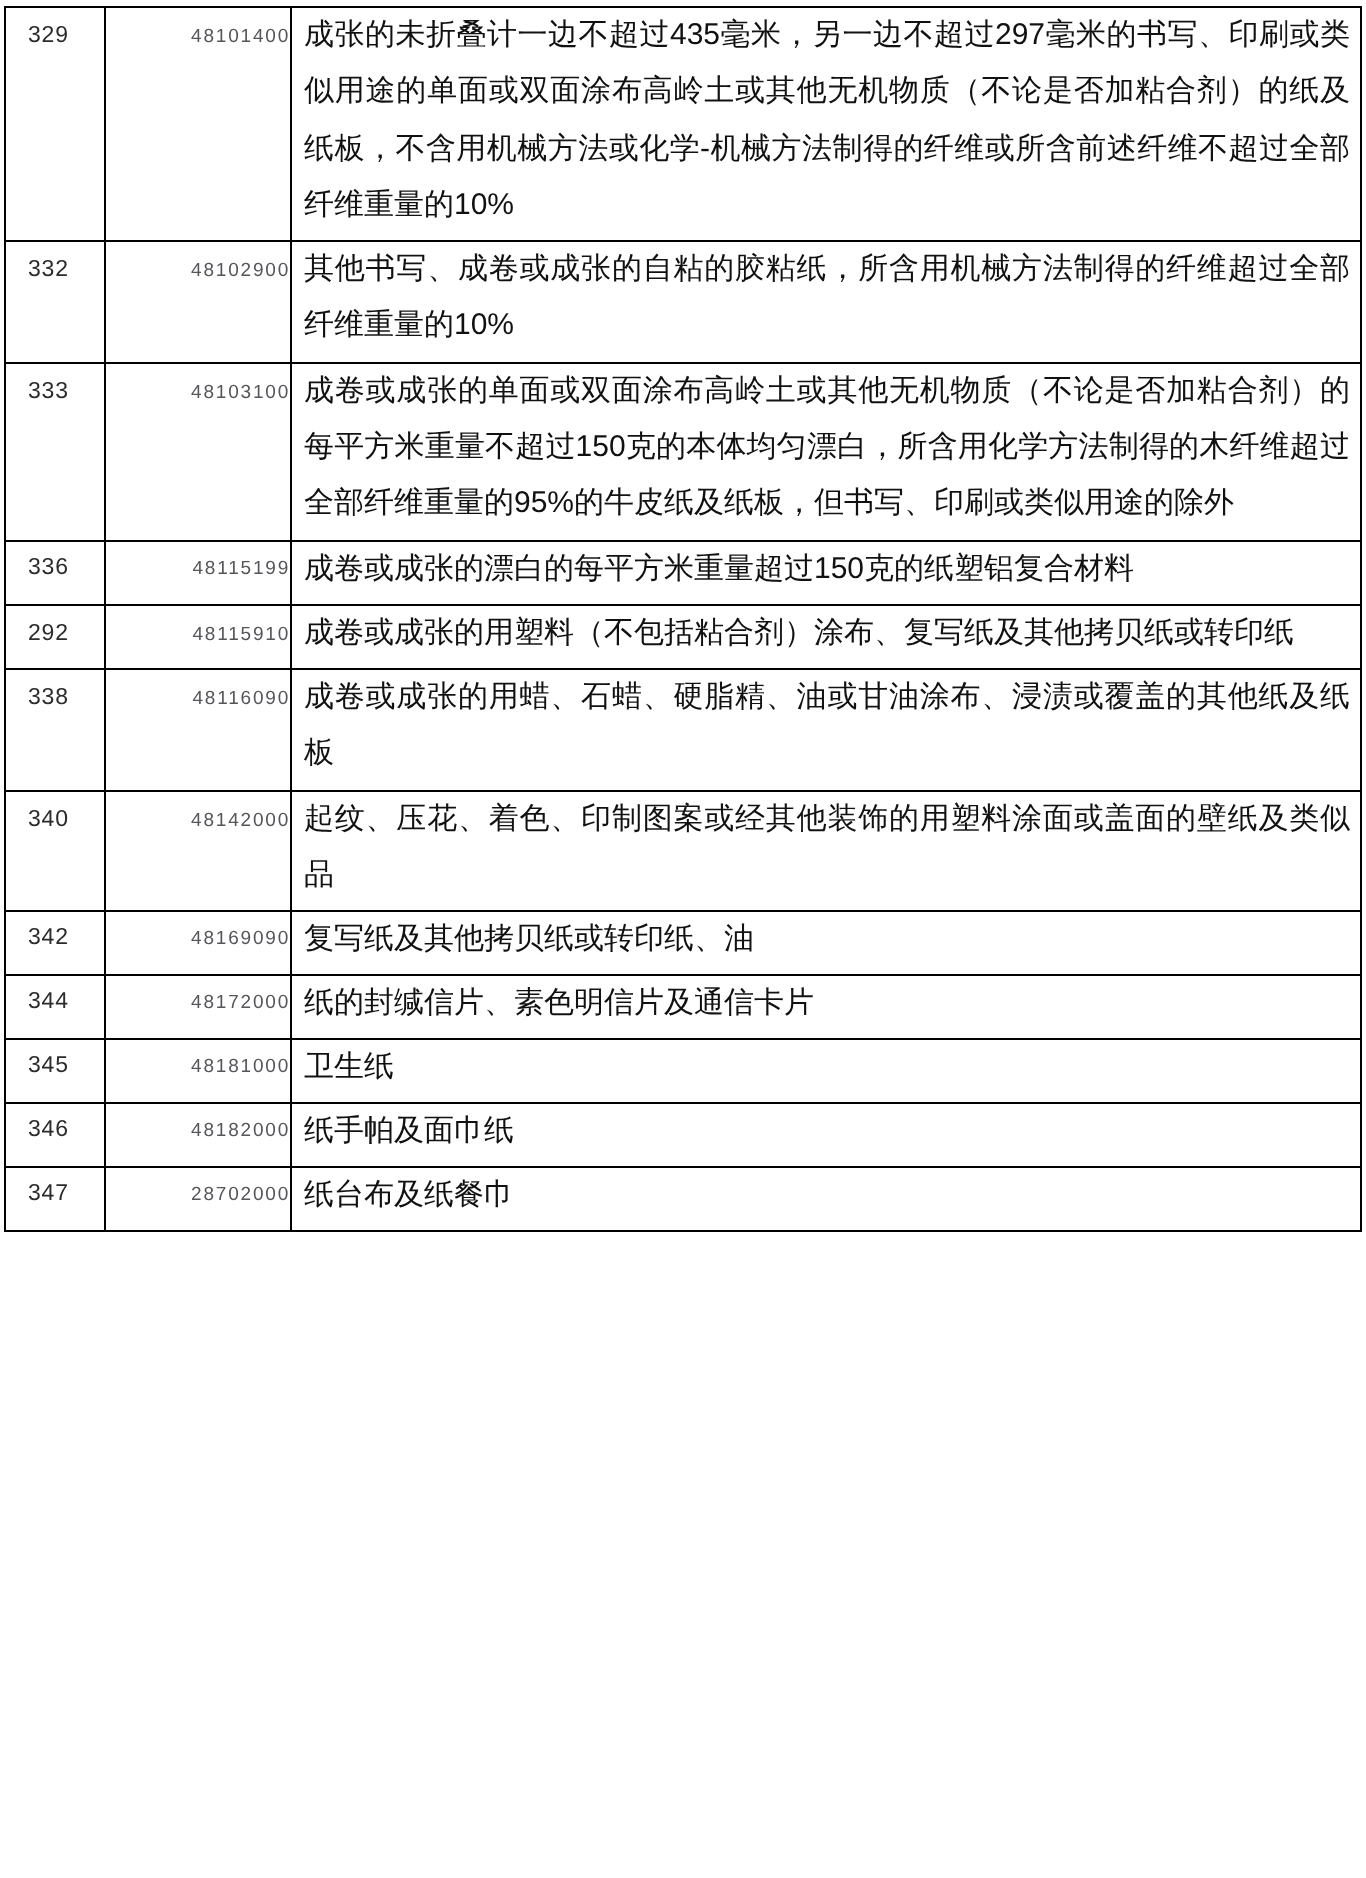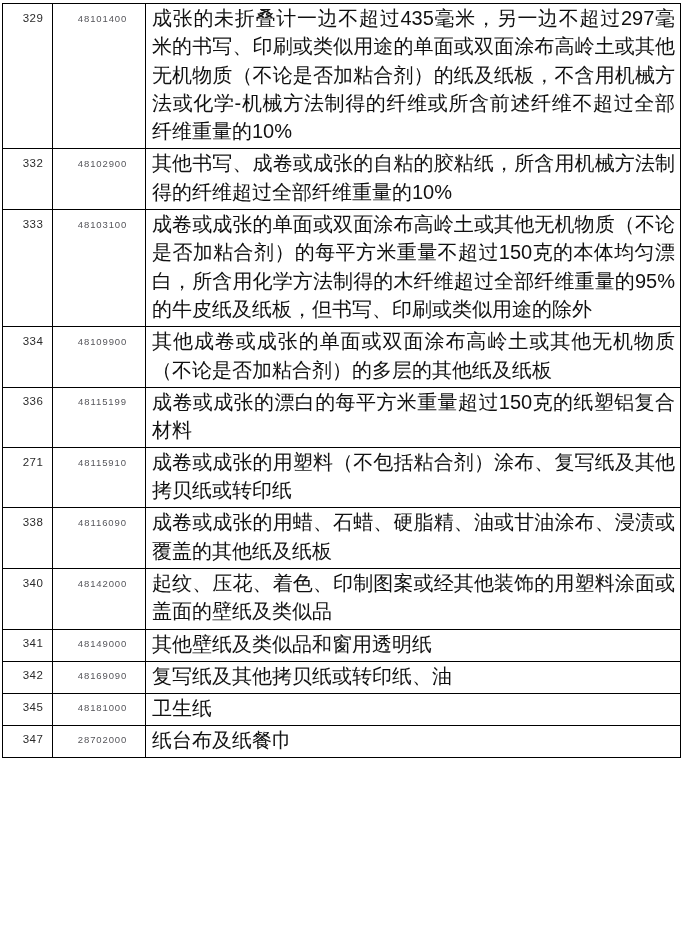--- a/index.html
+++ b/index.html
@@ -48,42 +48,41 @@
     text-align: left;
   }
   .index-text {
     display: block;
     font-size: 11.5px;
     line-height: 14px;
     padding: 7px 0 0 11px;
     letter-spacing: 0.4px;
     color: #2b2b2b;
     white-space: nowrap;
-    text-align: center;
   }
 
   td.cell-code {
-    text-align: center;
+    text-align: right;
   }
   .code-text {
     display: block;
     font-size: 9.5px;
     line-height: 14px;
     padding: 8px 0 0 7px;
     letter-spacing: 0.9px;
     color: #55555a;
     white-space: nowrap;
   }
 
   td.cell-desc {
     text-align: left;
   }
   .desc-text {
     display: block;
-    font-size: 20px;
+    font-size: 15px;
     line-height: 28.3px;
     padding: 0px 5px 3px 6px;
     color: #111111;
     text-align: justify;
     text-justify: inter-character;
     word-break: break-all;
     letter-spacing: 0px;
   }
 
   
@@ -128,45 +127,34 @@
           <td class="cell-index">
             <span class="index-text">333</span>
           </td>
           <td class="cell-code">
             <span class="code-text">48103100</span>
           </td>
           <td class="cell-desc">
             <span class="desc-text">成卷或成张的单面或双面涂布高岭土或其他无机物质（不论是否加粘合剂）的每平方米重量不超过150克的本体均匀漂白，所含用化学方法制得的木纤维超过全部纤维重量的95%的牛皮纸及纸板，但书写、印刷或类似用途的除外</span>
           </td>
         </tr>
-        <tr>
-          <td class="cell-index">
-            <span class="index-text">334</span>
-          </td>
-          <td class="cell-code">
-            <span class="code-text">48109900</span>
-          </td>
-          <td class="cell-desc">
-            <span class="desc-text">其他成卷或成张的单面或双面涂布高岭土或其他无机物质（不论是否加粘合剂）的多层的其他纸及纸板</span>
-          </td>
-        </tr>
         <tr class="single">
           <td class="cell-index">
             <span class="index-text">336</span>
           </td>
           <td class="cell-code">
             <span class="code-text">48115199</span>
           </td>
           <td class="cell-desc">
             <span class="desc-text">成卷或成张的漂白的每平方米重量超过150克的纸塑铝复合材料</span>
           </td>
         </tr>
         <tr>
           <td class="cell-index">
-            <span class="index-text">271</span>
+            <span class="index-text">292</span>
           </td>
           <td class="cell-code">
             <span class="code-text">48115910</span>
           </td>
           <td class="cell-desc">
             <span class="desc-text">成卷或成张的用塑料（不包括粘合剂）涂布、复写纸及其他拷贝纸或转印纸</span>
           </td>
         </tr>
         <tr>
           <td class="cell-index">
@@ -185,49 +173,60 @@
           </td>
           <td class="cell-code">
             <span class="code-text">48142000</span>
           </td>
           <td class="cell-desc">
             <span class="desc-text">起纹、压花、着色、印制图案或经其他装饰的用塑料涂面或盖面的壁纸及类似品</span>
           </td>
         </tr>
         <tr class="single">
           <td class="cell-index">
-            <span class="index-text">341</span>
-          </td>
-          <td class="cell-code">
-            <span class="code-text">48149000</span>
-          </td>
-          <td class="cell-desc">
-            <span class="desc-text">其他壁纸及类似品和窗用透明纸</span>
-          </td>
-        </tr>
-        <tr class="single">
-          <td class="cell-index">
             <span class="index-text">342</span>
           </td>
           <td class="cell-code">
             <span class="code-text">48169090</span>
           </td>
           <td class="cell-desc">
             <span class="desc-text">复写纸及其他拷贝纸或转印纸、油</span>
           </td>
         </tr>
         <tr class="single">
           <td class="cell-index">
+            <span class="index-text">344</span>
+          </td>
+          <td class="cell-code">
+            <span class="code-text">48172000</span>
+          </td>
+          <td class="cell-desc">
+            <span class="desc-text">纸的封缄信片、素色明信片及通信卡片</span>
+          </td>
+        </tr>
+        <tr class="single">
+          <td class="cell-index">
             <span class="index-text">345</span>
           </td>
           <td class="cell-code">
             <span class="code-text">48181000</span>
           </td>
           <td class="cell-desc">
             <span class="desc-text">卫生纸</span>
+          </td>
+        </tr>
+        <tr class="single">
+          <td class="cell-index">
+            <span class="index-text">346</span>
+          </td>
+          <td class="cell-code">
+            <span class="code-text">48182000</span>
+          </td>
+          <td class="cell-desc">
+            <span class="desc-text">纸手帕及面巾纸</span>
           </td>
         </tr>
         <tr class="single">
           <td class="cell-index">
             <span class="index-text">347</span>
           </td>
           <td class="cell-code">
             <span class="code-text">28702000</span>
           </td>
           <td class="cell-desc">

